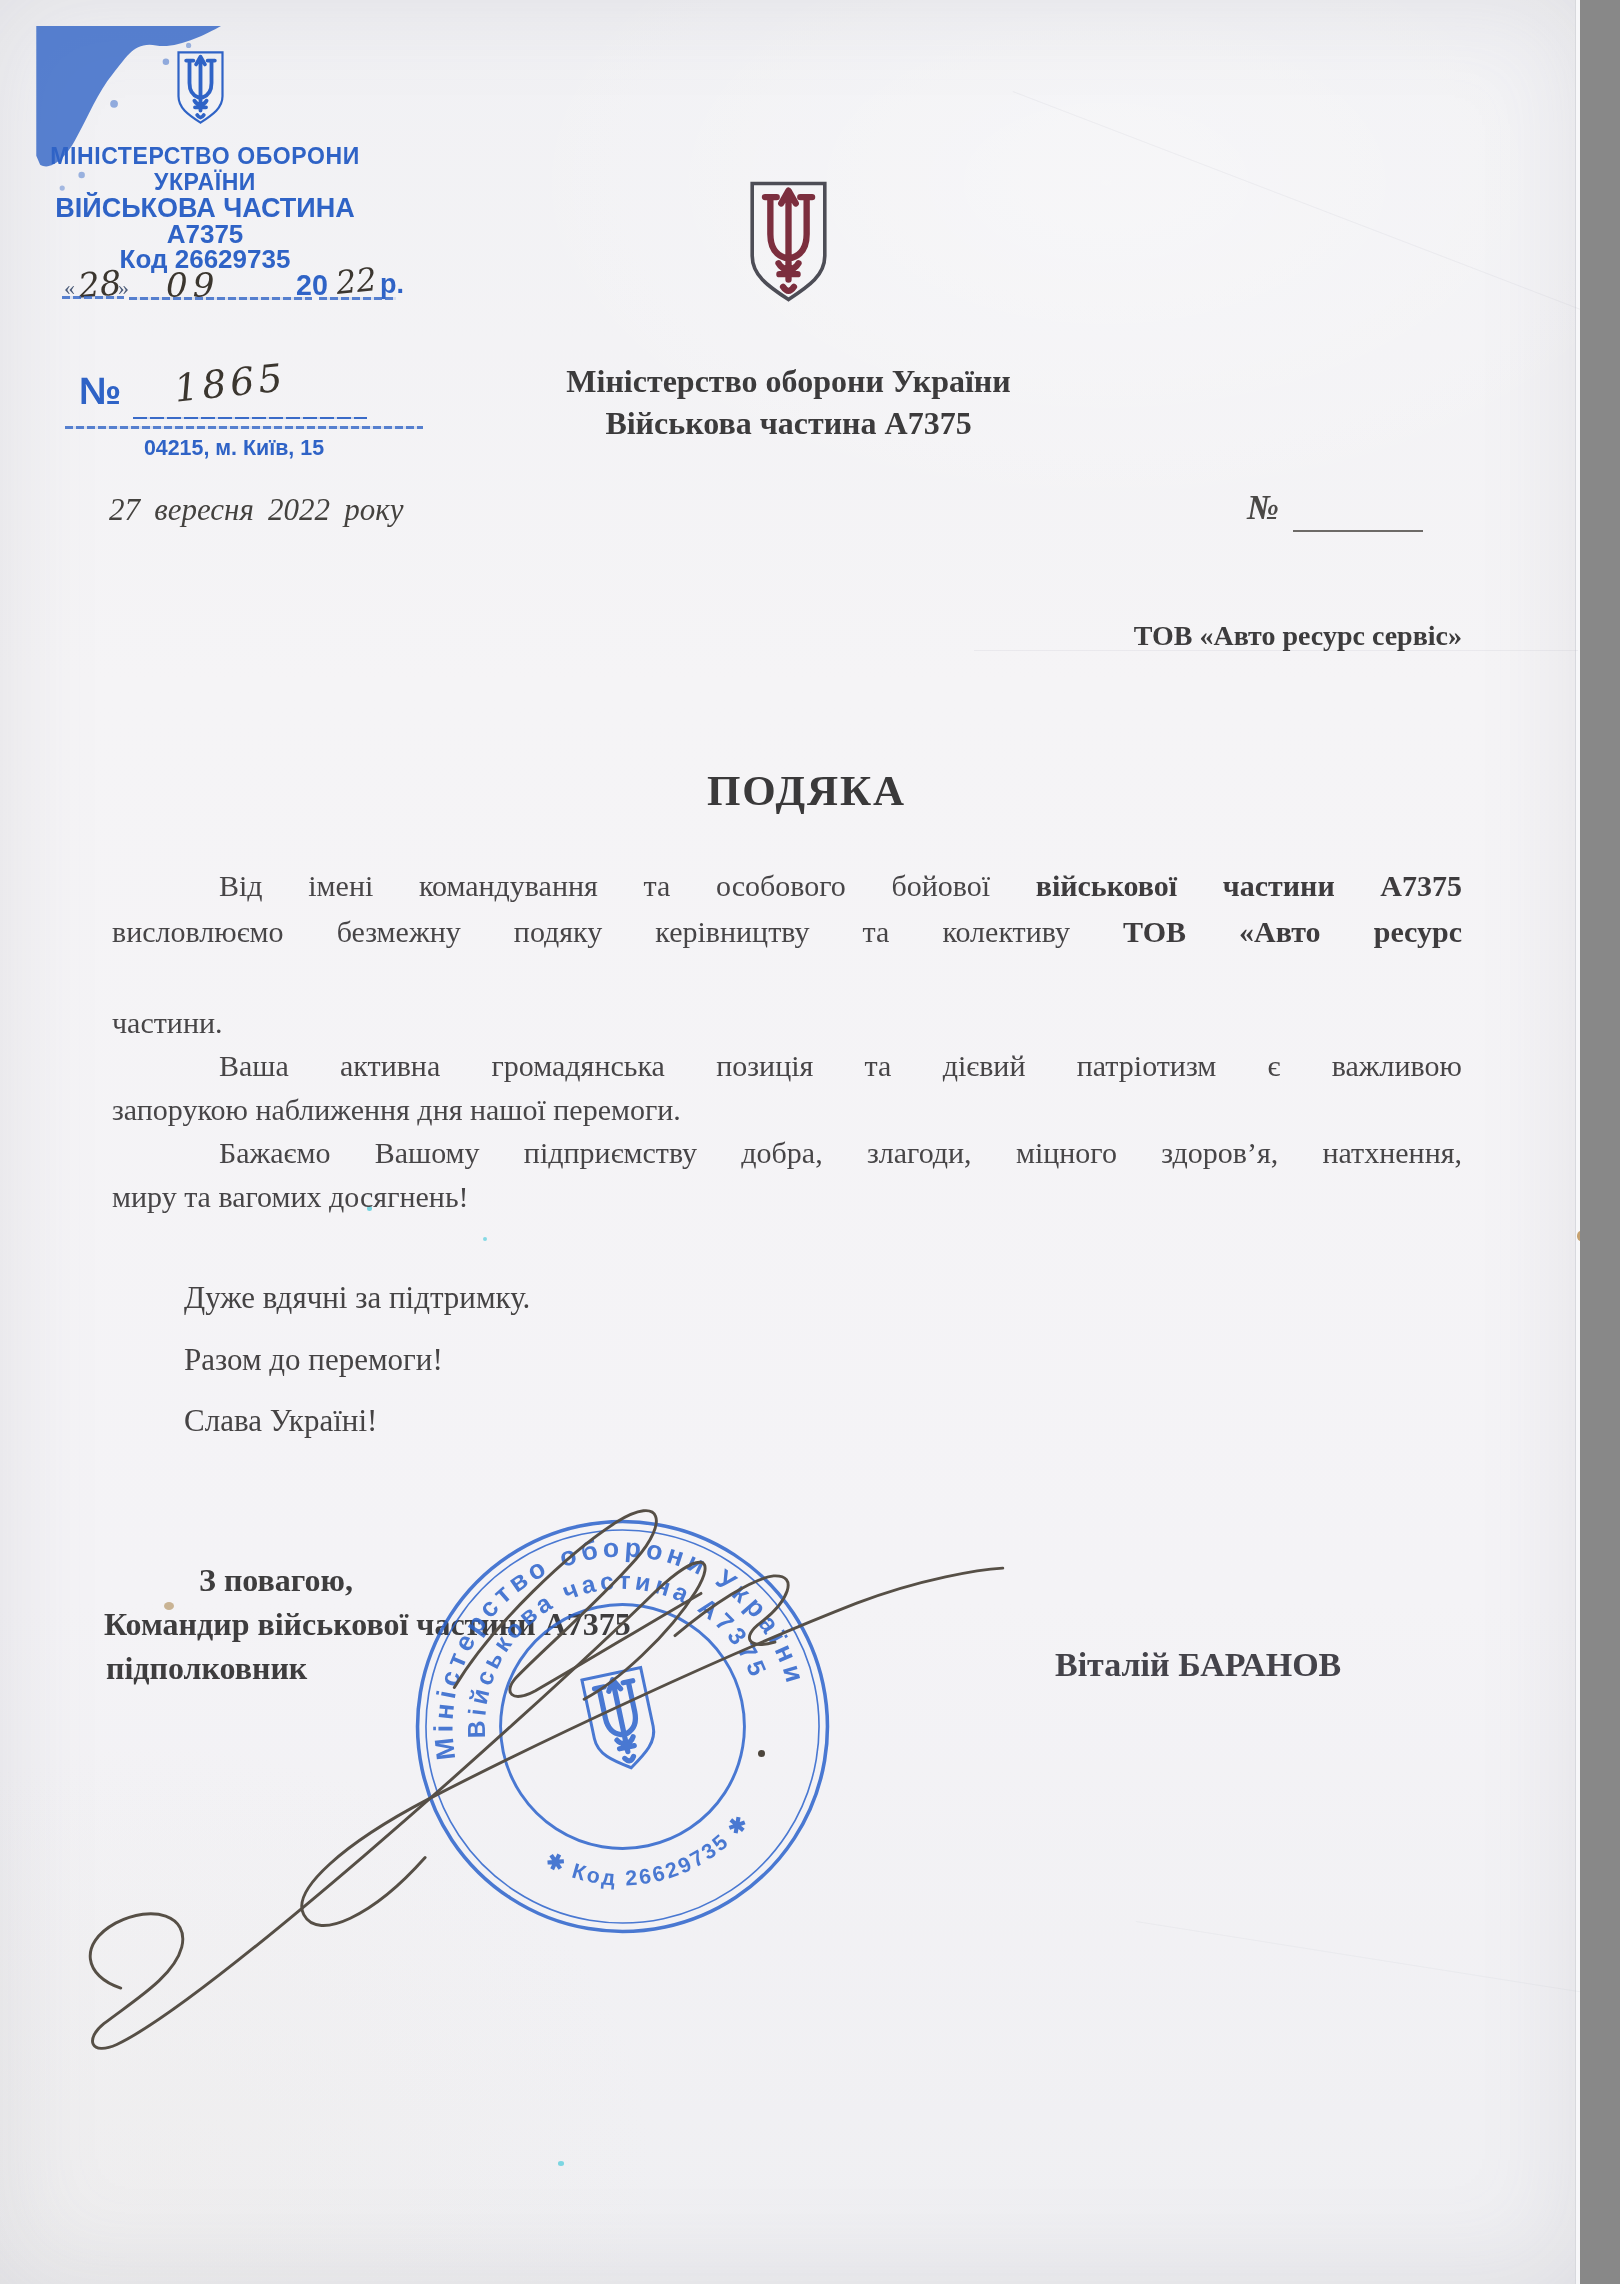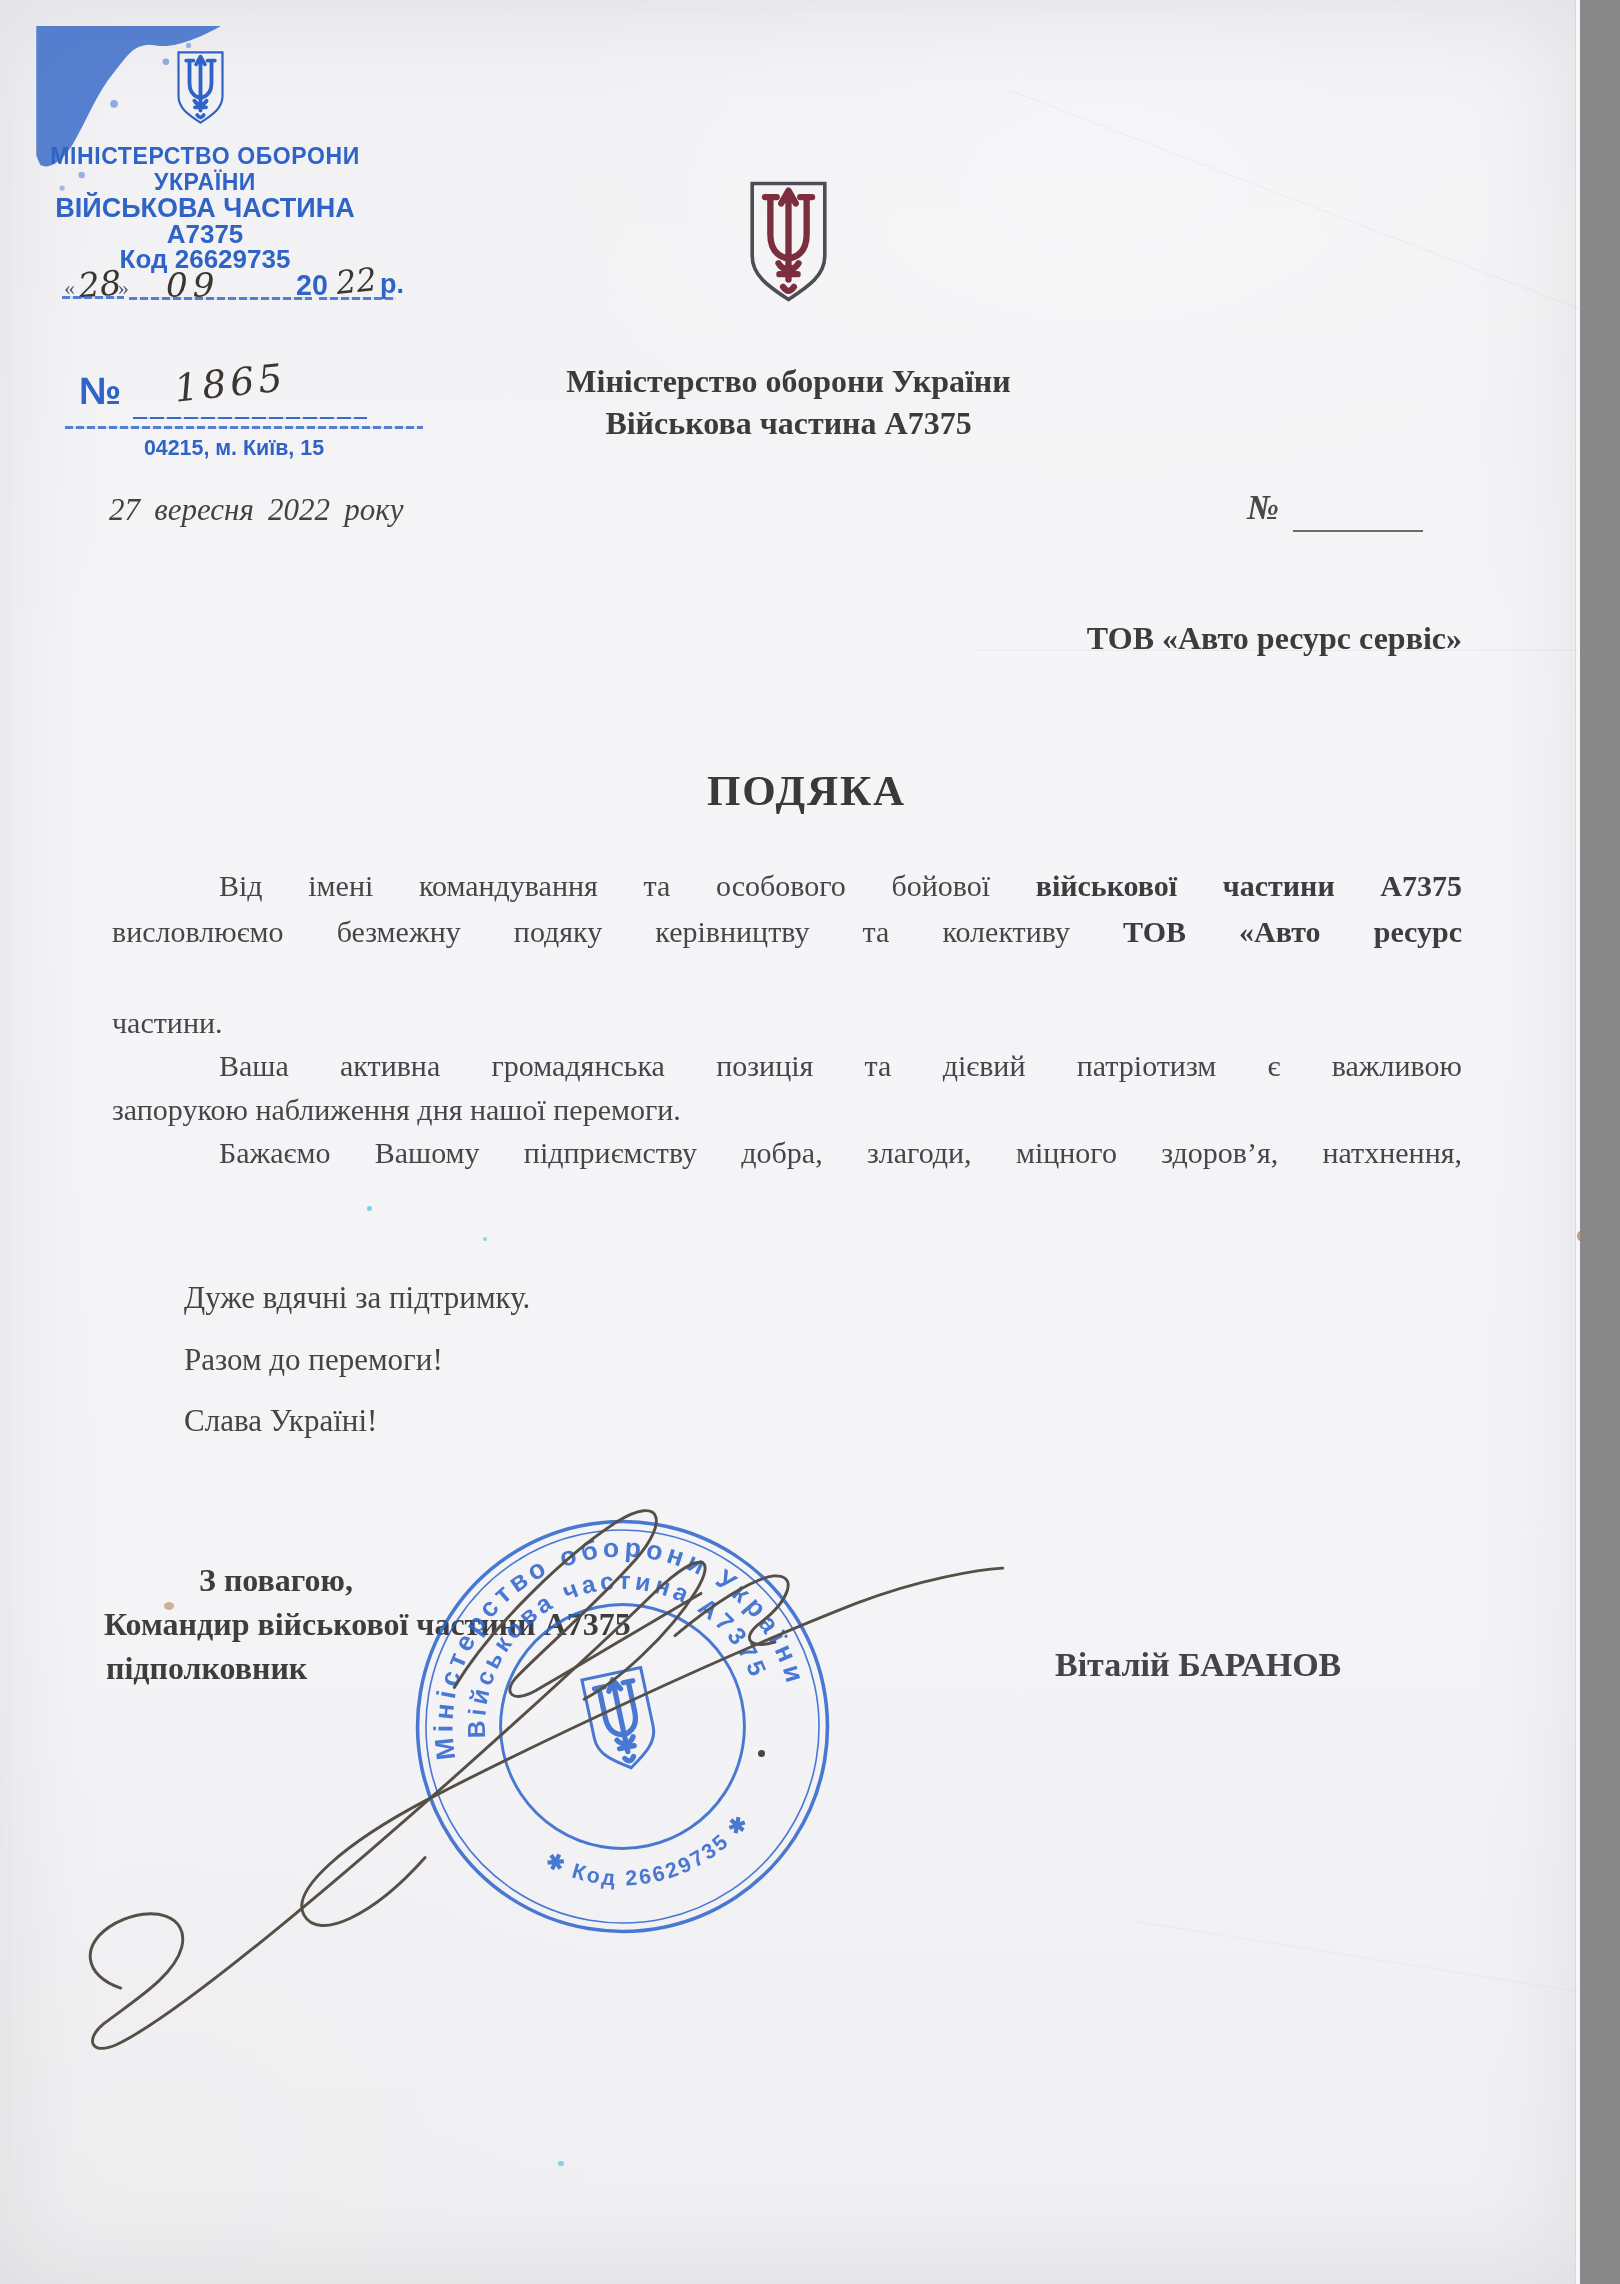--- a/index.html
+++ b/index.html
@@ -36,21 +36,21 @@
   .blue-dash{height:3.2px;background:repeating-linear-gradient(90deg,#3a6bc8 0 8.4px, rgba(58,107,200,.15) 8.4px 11px);opacity:.85;}
   .thin-rule{height:1.9px;background:repeating-linear-gradient(90deg,#3a6bc8 0 14.3px, rgba(58,107,200,.2) 14.3px 17px);}
 
   
   .lh-line{left:529px;width:519px;text-align:center;font-weight:bold;font-size:32px;line-height:1;color:#3c3b3c;}
 
   .date-line{left:109px;top:492px;font-style:italic;font-size:31px;word-spacing:6.5px;color:#44423f;}
   .no-label{left:1247px;top:488px;font-size:35px;font-weight:bold;font-style:italic;color:#4a4846;}
   .no-rule{left:1293px;top:530px;width:130px;height:1.9px;background:#55514d;opacity:.85;}
 
-  .recipient{left:909px;top:620px;width:553px;text-align:right;font-weight:bold;font-size:32px;color:#3d3c3d;}
+  .recipient{left:909px;top:620px;width:553px;text-align:right;font-weight:bold;font-size:28px;color:#3d3c3d;}
 
   .title{left:547px;top:766px;width:519px;text-align:center;font-weight:bold;font-size:43px;letter-spacing:1.9px;color:#3a393a;}
 
   
   .bline{left:112px;width:1350px;font-size:30px;line-height:1.2;color:#474547;white-space:nowrap;}
   .jst{white-space:normal;text-align:justify;text-align-last:justify;}
   .ind{text-indent:107px;}
   .b{font-weight:bold;color:#3e3c3e;}
 
   .closing{left:184px;font-size:31px;color:#454344;}
@@ -143,20 +143,21 @@
   <div class="abs recipient">ТОВ «Авто ресурс сервіс»</div>
 
   <div class="abs title">ПОДЯКА</div>
 
   <div class="abs bline jst ind" style="top:868px;"><span>Від імені командування та особового бойової </span><span class="b">військової частини А7375</span></div>
   <div class="abs bline jst" style="top:914px;"><span>висловлюємо безмежну подяку керівництву та колективу </span><span class="b">ТОВ «Авто ресурс</span></div>
   <div class="abs bline" style="top:1005px;">частини.</div>
   <div class="abs bline" style="top:1092px;">запорукою наближення дня нашої перемоги.</div>
   <div class="abs bline jst ind" style="top:1048px;">Ваша активна громадянська позиція та дієвий патріотизм є важливою</div>
   <div class="abs bline jst ind" style="top:1135px;">Бажаємо Вашому підприємству добра, злагоди, міцного здоров’я, натхнення,</div>
+  <div class="abs bline" style="top:1179px;">миру та вагомих досягнень!</div>
 
   <div class="abs closing" style="top:1280px;">Дуже вдячні за підтримку.</div>
   <div class="abs closing" style="top:1342px;">Разом до перемоги!</div>
   <div class="abs closing" style="top:1403px;">Слава Україні!</div>
 
   <div class="abs signoff" style="left:199px;top:1564px;">З повагою,</div>
   <div class="abs signoff" style="left:104px;top:1608px;">Командир військової частини А7375</div>
   <div class="abs signoff" style="left:106px;top:1652px;">підполковник</div>
   <div class="abs name">Віталій БАРАНОВ</div>
 

